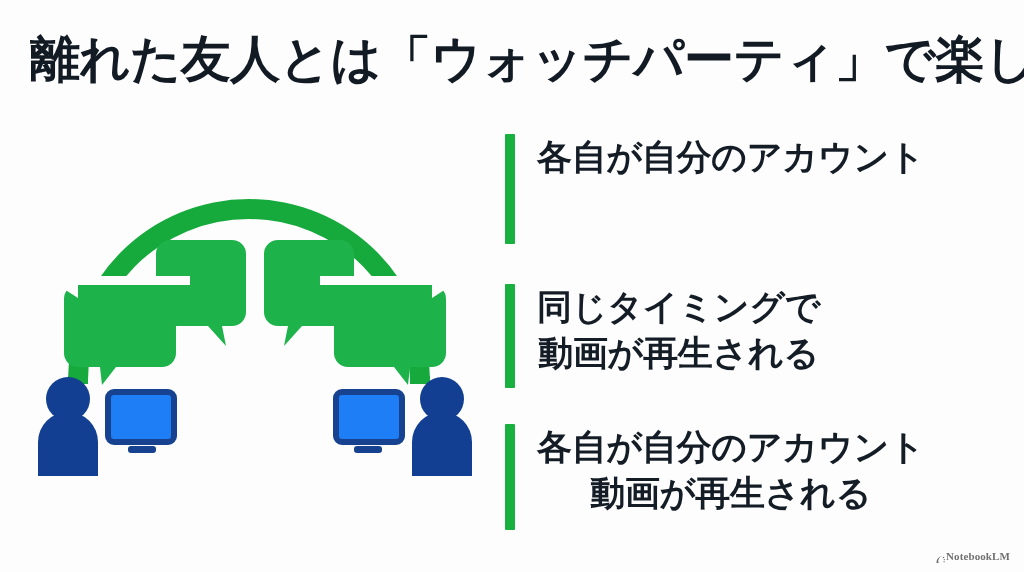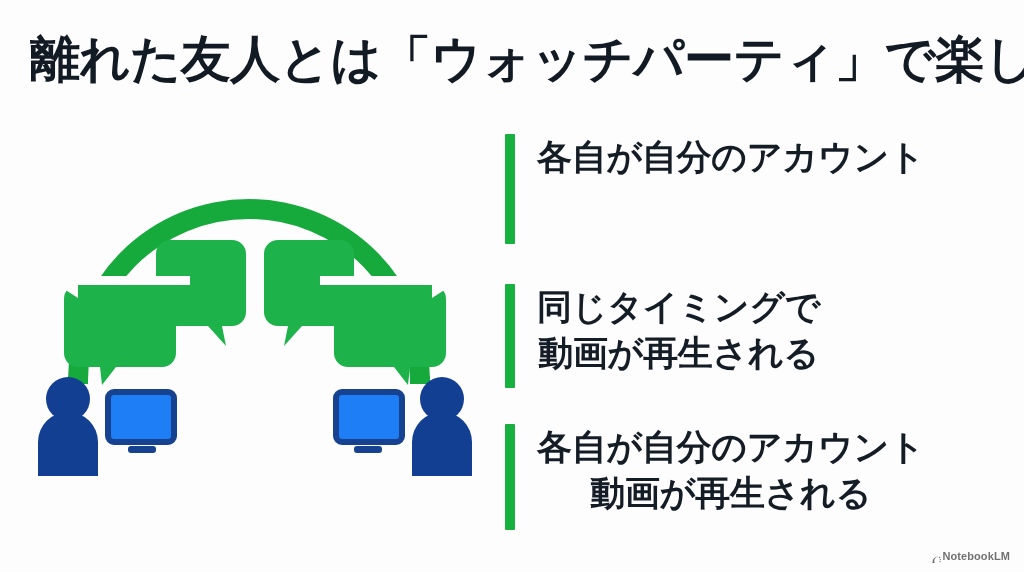--- a/index.html
+++ b/index.html
@@ -102,20 +102,21 @@
   #bullet-3 .bullet-bar { height: 106px; }
 
   
   #watermark {
     position: absolute;
     right: 14px;
     bottom: 10px;
     display: flex;
     align-items: center;
     opacity: 0.72;
+    font-family: Liberation Serif, serif;
   }
   #watermark .wm-icon {
     display: block;
     width: 11px;
     height: 11px;
   }
   #watermark .wm-label {
     font-size: 11px;
     font-weight: 600;
     color: #3b3b3b;

